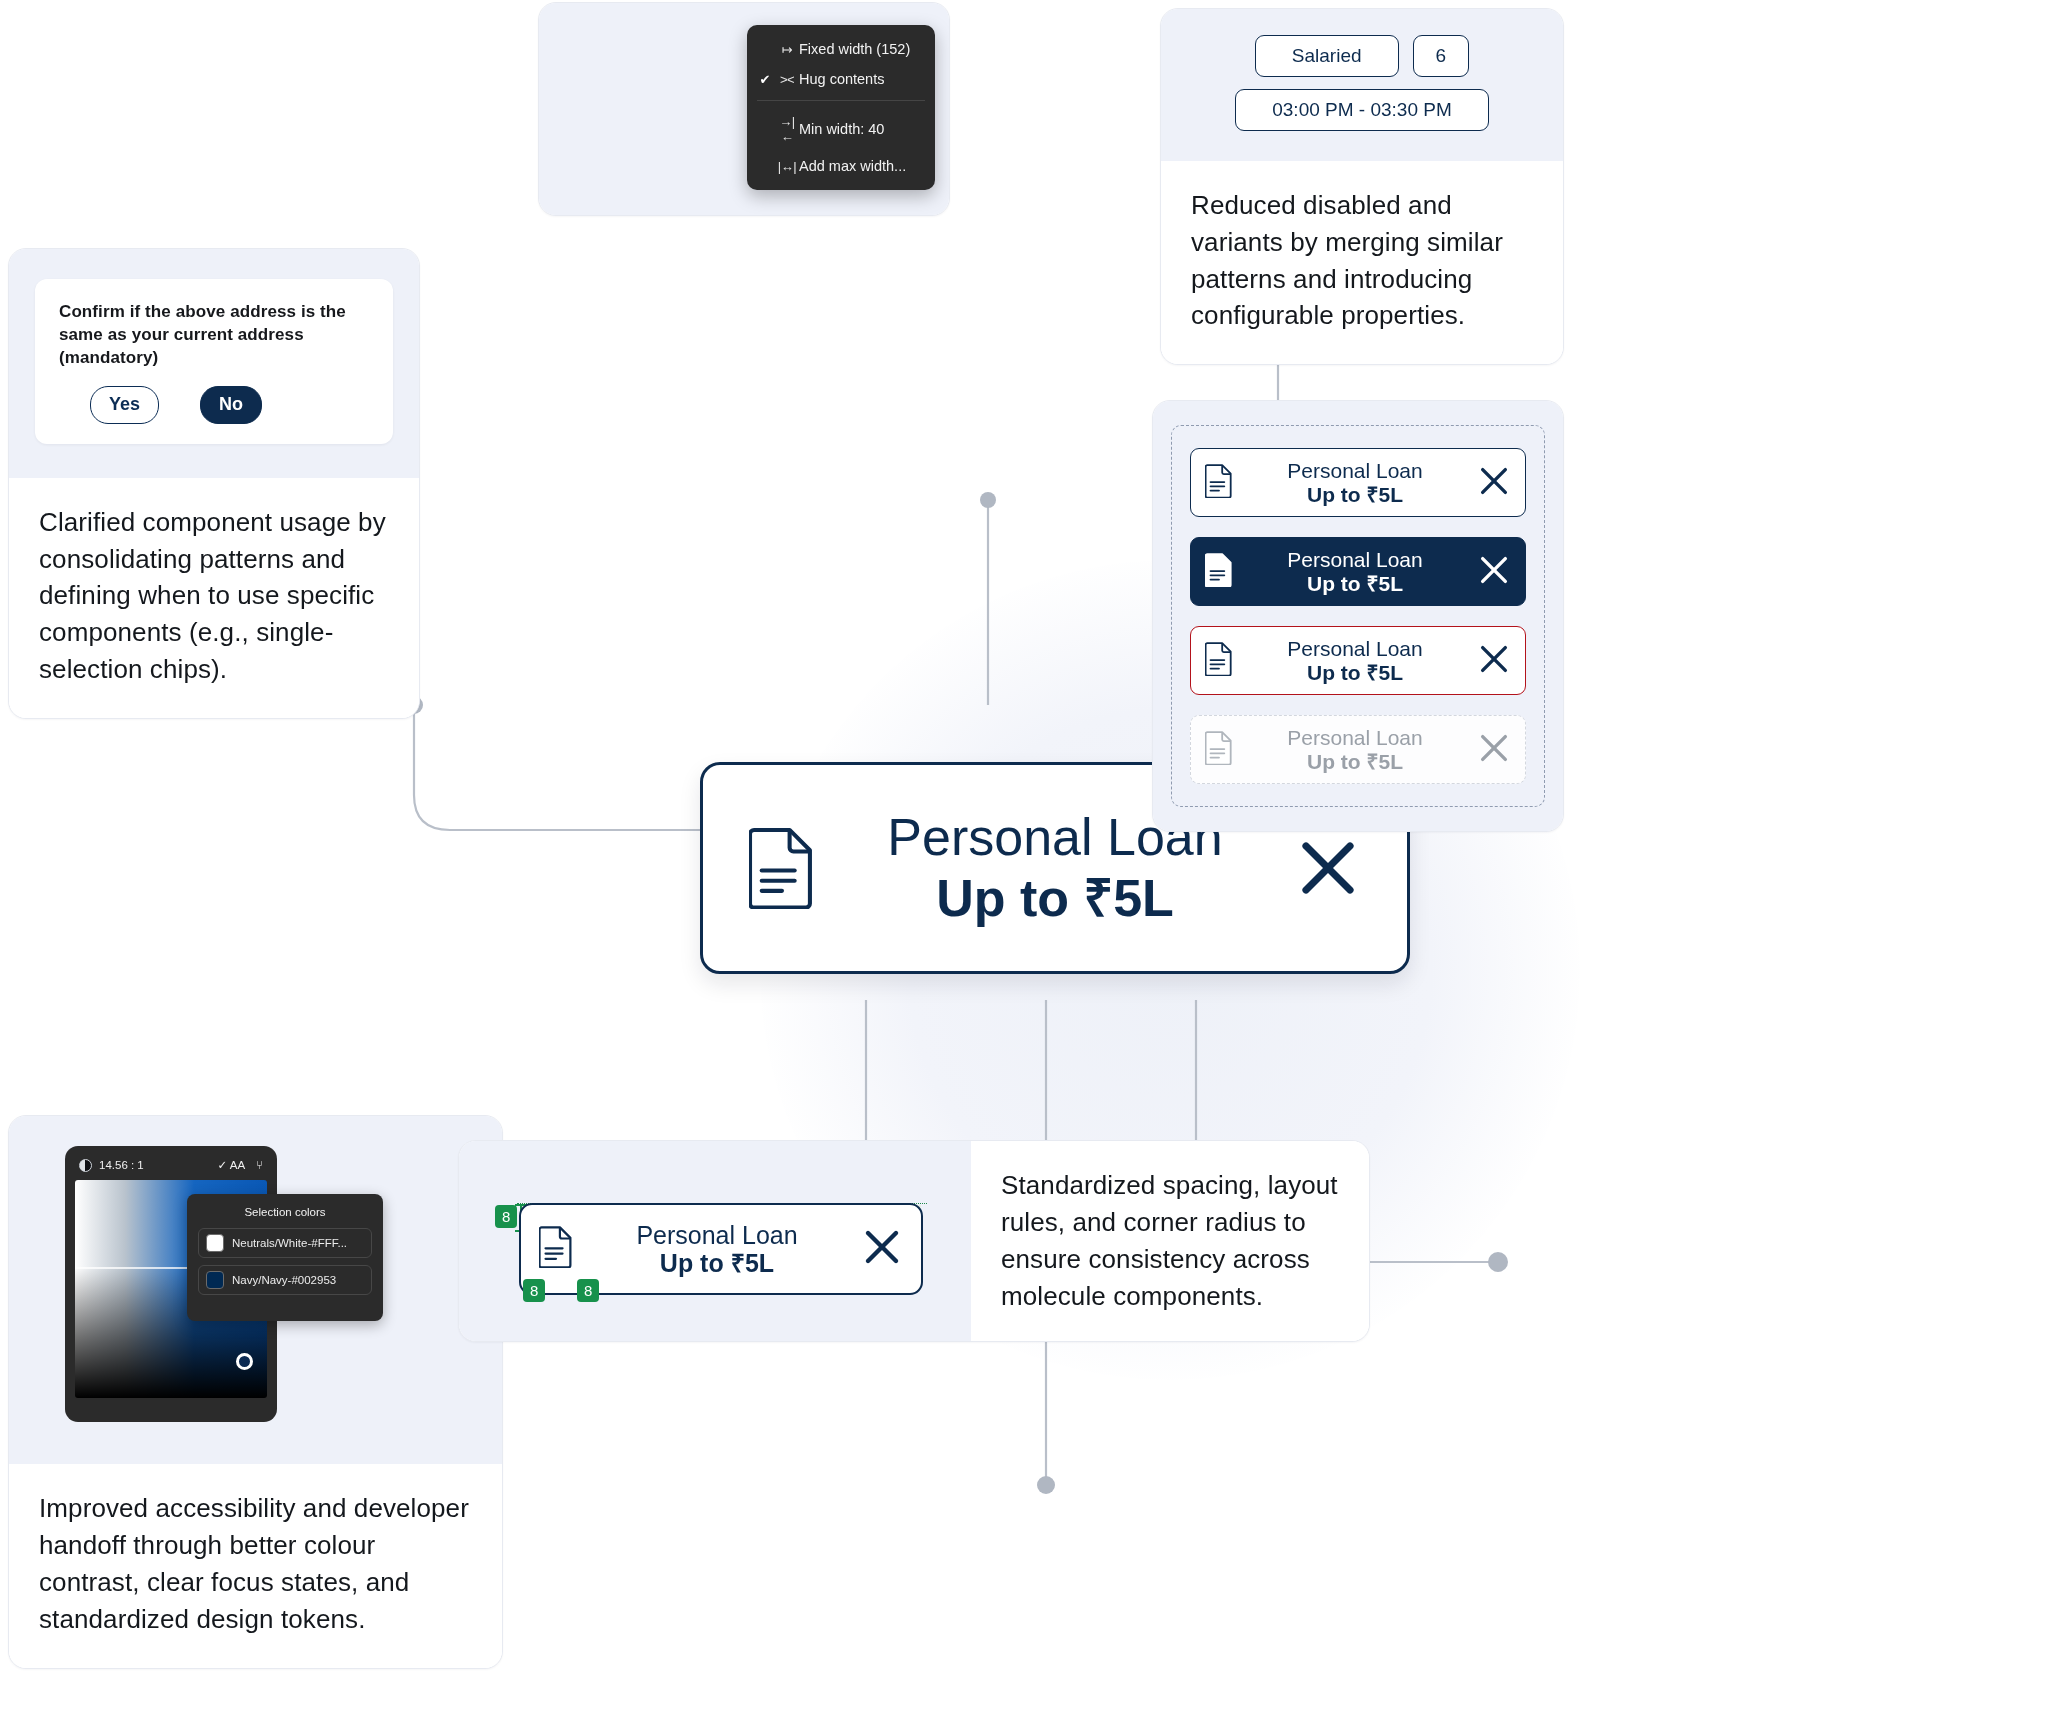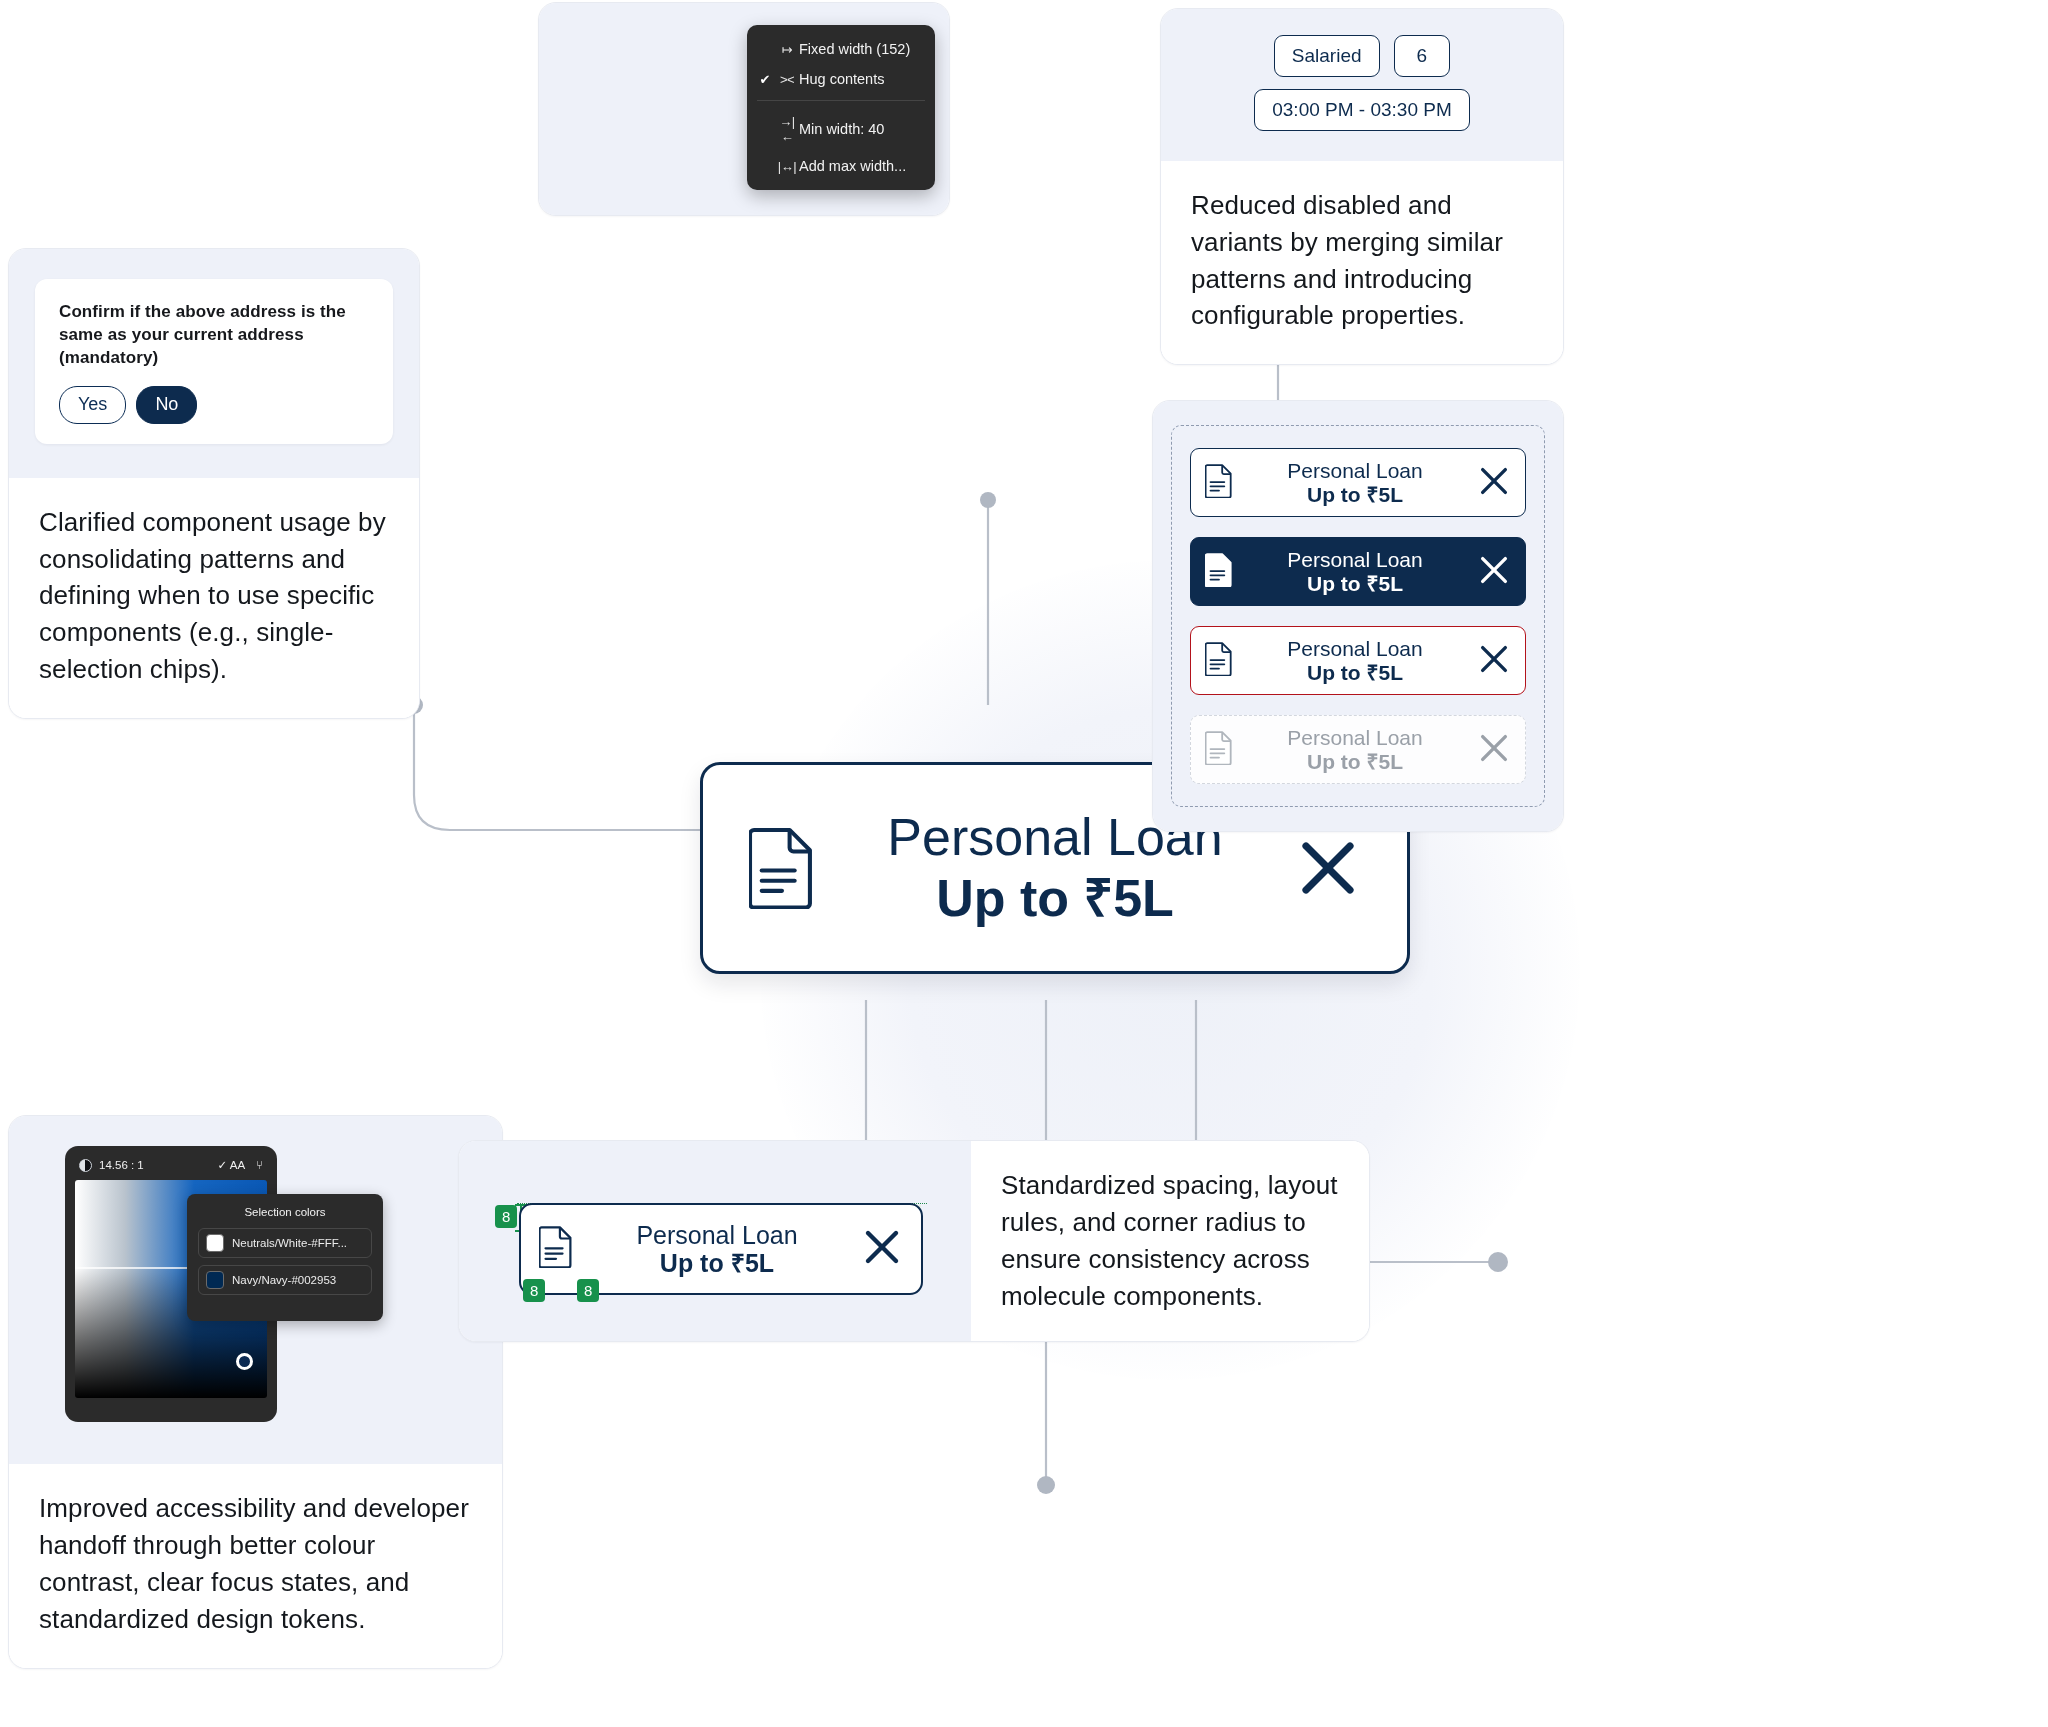--- a/index.html
+++ b/index.html
@@ -47,22 +47,22 @@
   .mini-panel{
     background:#fff; border-radius:12px; padding:22px 24px 20px 24px;
     box-shadow:0 1px 3px rgba(16,24,40,.06);
   }
   .mini-panel .q{
     font-size:17px; font-weight:bold; color:#16181c; line-height:1.35;
     letter-spacing:.1px;
   }
   .chiprow{ display:flex; gap:10px; margin-top:16px; }
   .chip{
-    font-size:18px; font-weight:normal; border-radius:18px;
-    padding:8px 18px; line-height:1.1;
+    font-size:18px; font-weight:bold; border-radius:18px;
+    padding:8px 18px; line-height:1.1;margin-left:31px;
   }
   .chip.outline{ border:1.6px solid #0c2d55; color:#0c2d55; background:#fff; }
   .chip.solid{ background:#0d2b4e; color:#fff; border:1.6px solid #0d2b4e; }
 
   
   #card-dos{ left:538px; top:2px; width:412px; }
   #card-dos .visual{ height:212px; position:relative; }
   .ctxmenu{
     position:absolute; right:14px; top:22px; width:188px;
     background:#2b2b2b; border-radius:10px; padding:9px 0 9px 0;
@@ -74,21 +74,21 @@
   .ctx-ico{ width:24px; flex:0 0 24px; text-align:center; font-size:13px; color:#e6e6e6; letter-spacing:-.5px; }
   .ctx-label{ white-space:nowrap; }
   .ctx-sep{ height:1px; background:#454545; margin:6px 10px; }
 
   
   #card-reduce{ left:1160px; top:8px; width:404px; }
   #card-reduce .visual{ padding:26px 26px 30px 26px; display:flex; flex-direction:column; align-items:center; gap:12px; }
   .pillrow{ display:flex; gap:14px; justify-content:center; }
   .pill{
     border:1.6px solid #0d2b4e; color:#0d2b4e; background:#fff;
-    border-radius:9px; font-size:19px; padding:9px 17px; line-height:1.15;
+    border-radius:9px; font-size:19px; padding:9px 36px; line-height:1.15;
     white-space:nowrap;
   }
   .pill.sq{ padding:9px 22px; }
 
   
   #card-states{ left:1152px; top:400px; width:412px; }
   #card-states .visual{ padding:24px 18px 24px 18px; }
   .dashbox{ border:1.6px dashed #8f9bb0; border-radius:10px; padding:22px 18px; display:flex; flex-direction:column; gap:20px; }
   .loan{
     display:flex; align-items:center; border-radius:9px; padding:10px 14px;

